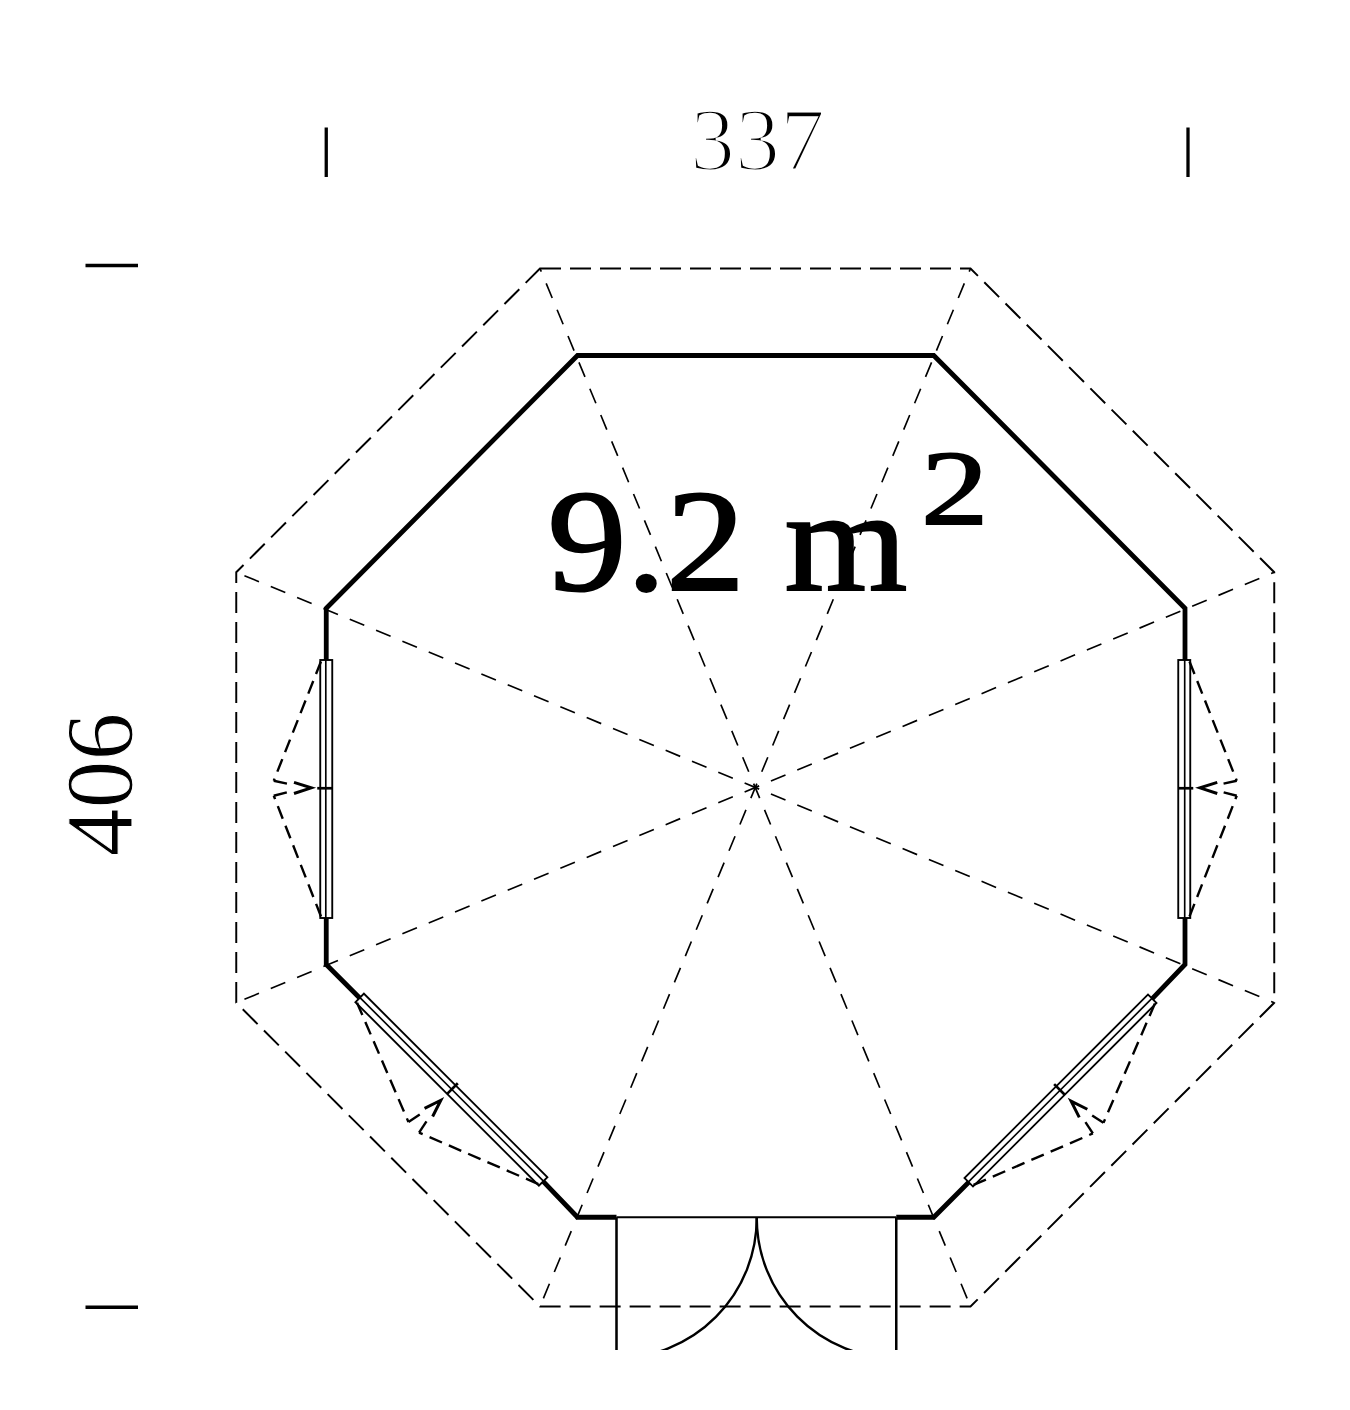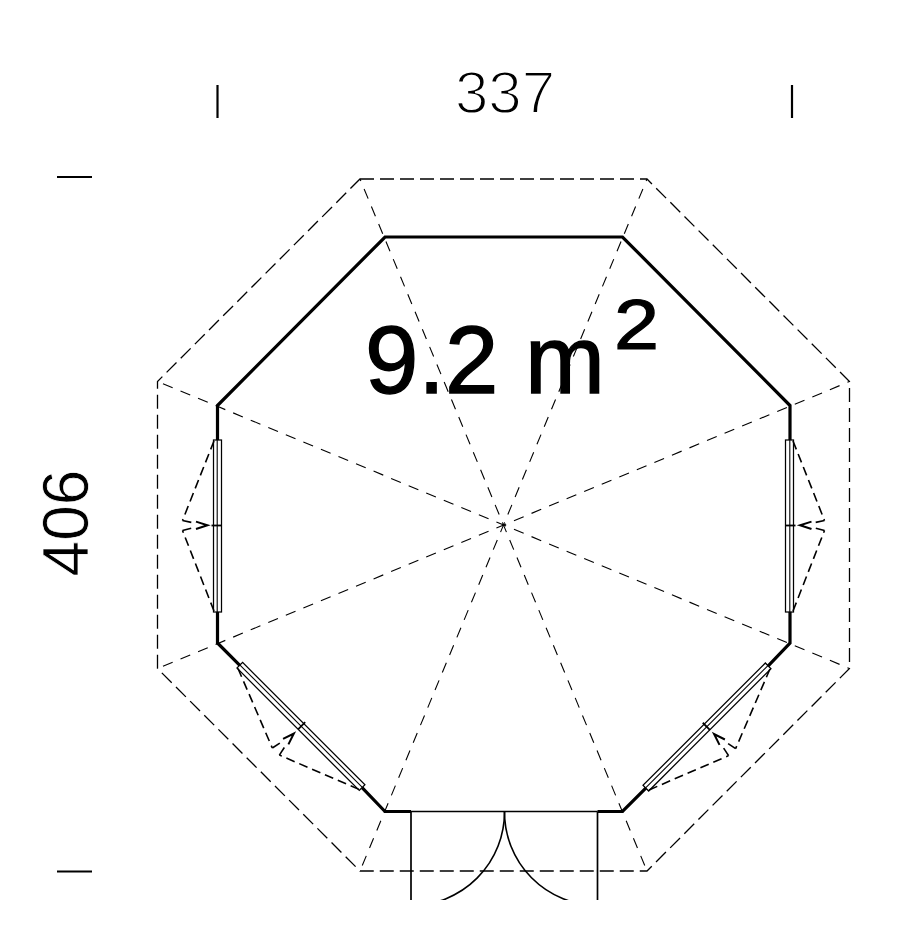--- a/index.html
+++ b/index.html
@@ -1,16 +1,16 @@
 <!DOCTYPE html>
 <html><head>
 <meta charset="utf-8">
 <style>
   html,body{margin:0;padding:0;background:#fff;}
-  .page{width:900px;height:900px;position:relative;font-family:Liberation Sans, sans-serif;}
+  .page{width:900px;height:900px;position:relative;font-family:Liberation Serif, serif;}
   svg{position:absolute;top:0;left:0;}
 </style>
 </head>
 <body>
 <div class="page">
 <svg width="900" height="940" viewBox="0 0 900 940">
 
   <text x="505" y="113" font-size="60" text-anchor="middle" fill="#000" stroke="#fff" stroke-width="1.9">337</text>
 
   <line x1="217.5" y1="85" x2="217.5" y2="118" stroke="#000" stroke-width="2.2"></line>

